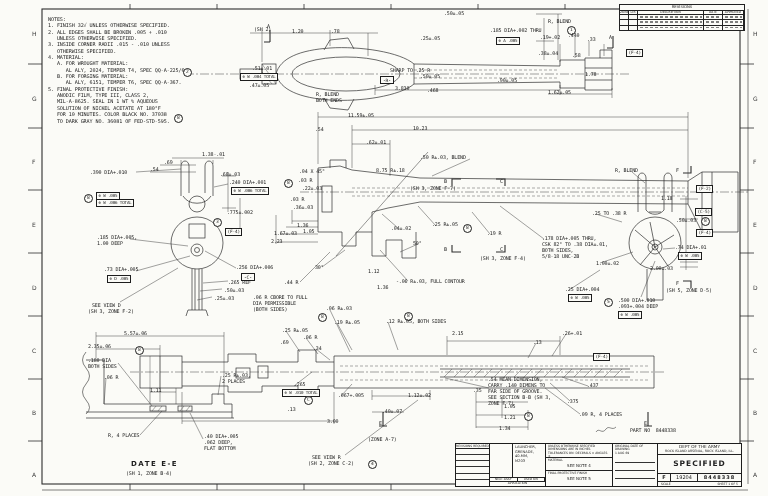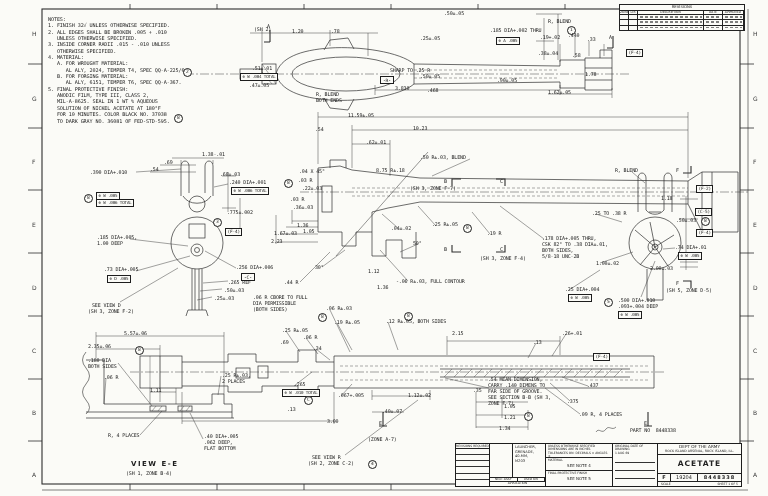--- a/index.html
+++ b/index.html
@@ -300,21 +300,21 @@
     <div class="tb-col tb-sig">
       <div>ORIGINAL DATE OF DRAWING</div>
       <div>1 AUG 69</div>
       <div class="sig-row"></div>
       <div class="sig-row"></div>
       <div class="sig-row"></div>
     </div>
     <div class="tb-col tb-id">
       <div class="tb-army">DEPT OF THE ARMY</div>
       <div class="tb-arsenal">ROCK ISLAND ARSENAL, ROCK ISLAND, ILL.</div>
-      <div class="tb-title">ACETATE</div>
+      <div class="tb-title">SPECIFIED</div>
       <div class="tb-numrow">
         <span class="tb-size">F</span>
         <span class="tb-fscm">19204</span>
         <span class="tb-dwg">8448338</span>
       </div>
       <div class="tb-botrow">
         <span>SCALE</span>
         <span>SHEET 1 OF 5</span>
       </div>
     </div>
@@ -481,21 +481,21 @@
       <span class="ann" style="left: 88px; top: 358px;">.180 DIA</span>
       <span class="ann" style="left: 88px; top: 364px;">BOTH SIDES</span>
       <span class="ann" style="left: 104px; top: 375px;">.06 R</span>
       <span class="ann" style="left: 222px; top: 373px;">.25 R±.03,</span>
       <span class="ann" style="left: 222px; top: 379px;">2 PLACES</span>
       <span class="ann" style="left: 150px; top: 388px;">1.11</span>
       <span class="ann" style="left: 108px; top: 433px;">R, 4 PLACES</span>
       <span class="ann" style="left: 204px; top: 434px;">.40 DIA+.005</span>
       <span class="ann" style="left: 204px; top: 440px;">.062 DEEP,</span>
       <span class="ann" style="left: 204px; top: 446px;">FLAT BOTTOM</span>
-      <span class="ann v" style="left: 131px; top: 461px;">VIEW E-E</span>
+      <span class="ann v" style="left: 131px; top: 461px;">DATE E-E</span>
       <span class="ann" style="left: 126px; top: 471px;">(SH 1, ZONE B-4)</span>
       <span class="ann c" style="left: 183px; top: 68px;">2</span>
       <span class="ann c" style="left: 174px; top: 114px;">8</span>
       <span class="ann" style="left: 630px; top: 428px;">PART NO  8448338</span>
     </div>
   <div id="zones">
       <span class="zone-letter" style="left: 32px; top: 30px;">H</span>
       <span class="zone-letter" style="left: 753px; top: 30px;">H</span>
       <span class="zone-letter" style="left: 32px; top: 95px;">G</span>
       <span class="zone-letter" style="left: 753px; top: 95px;">G</span>

